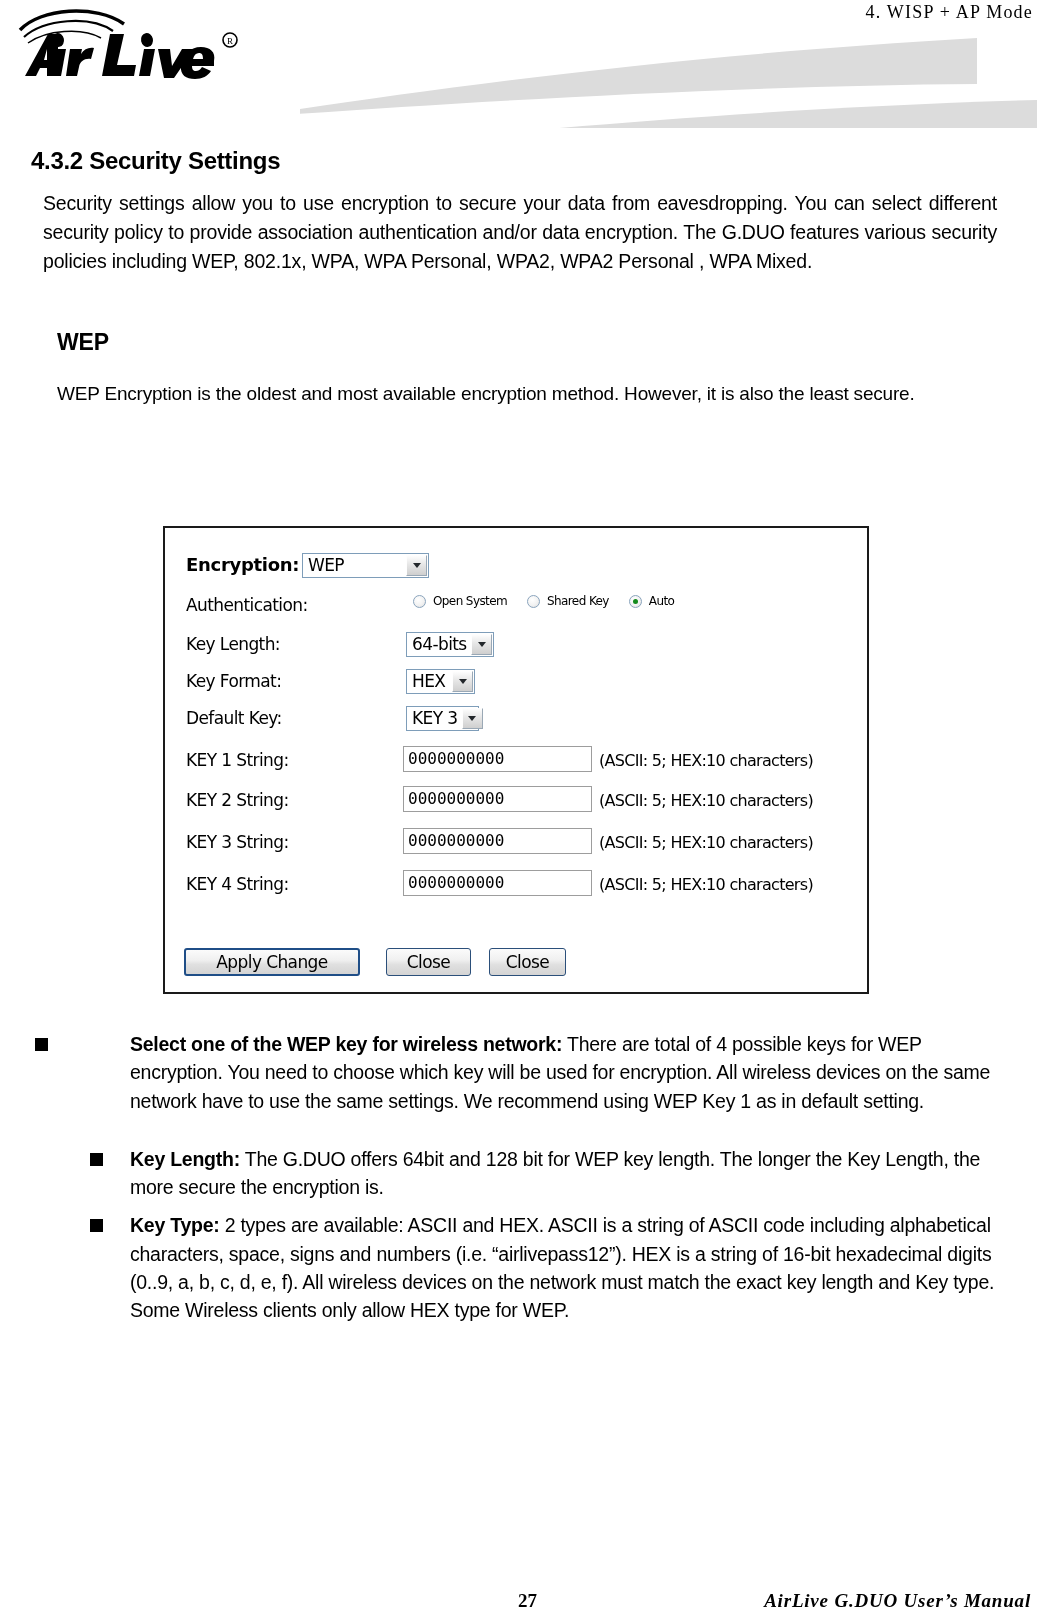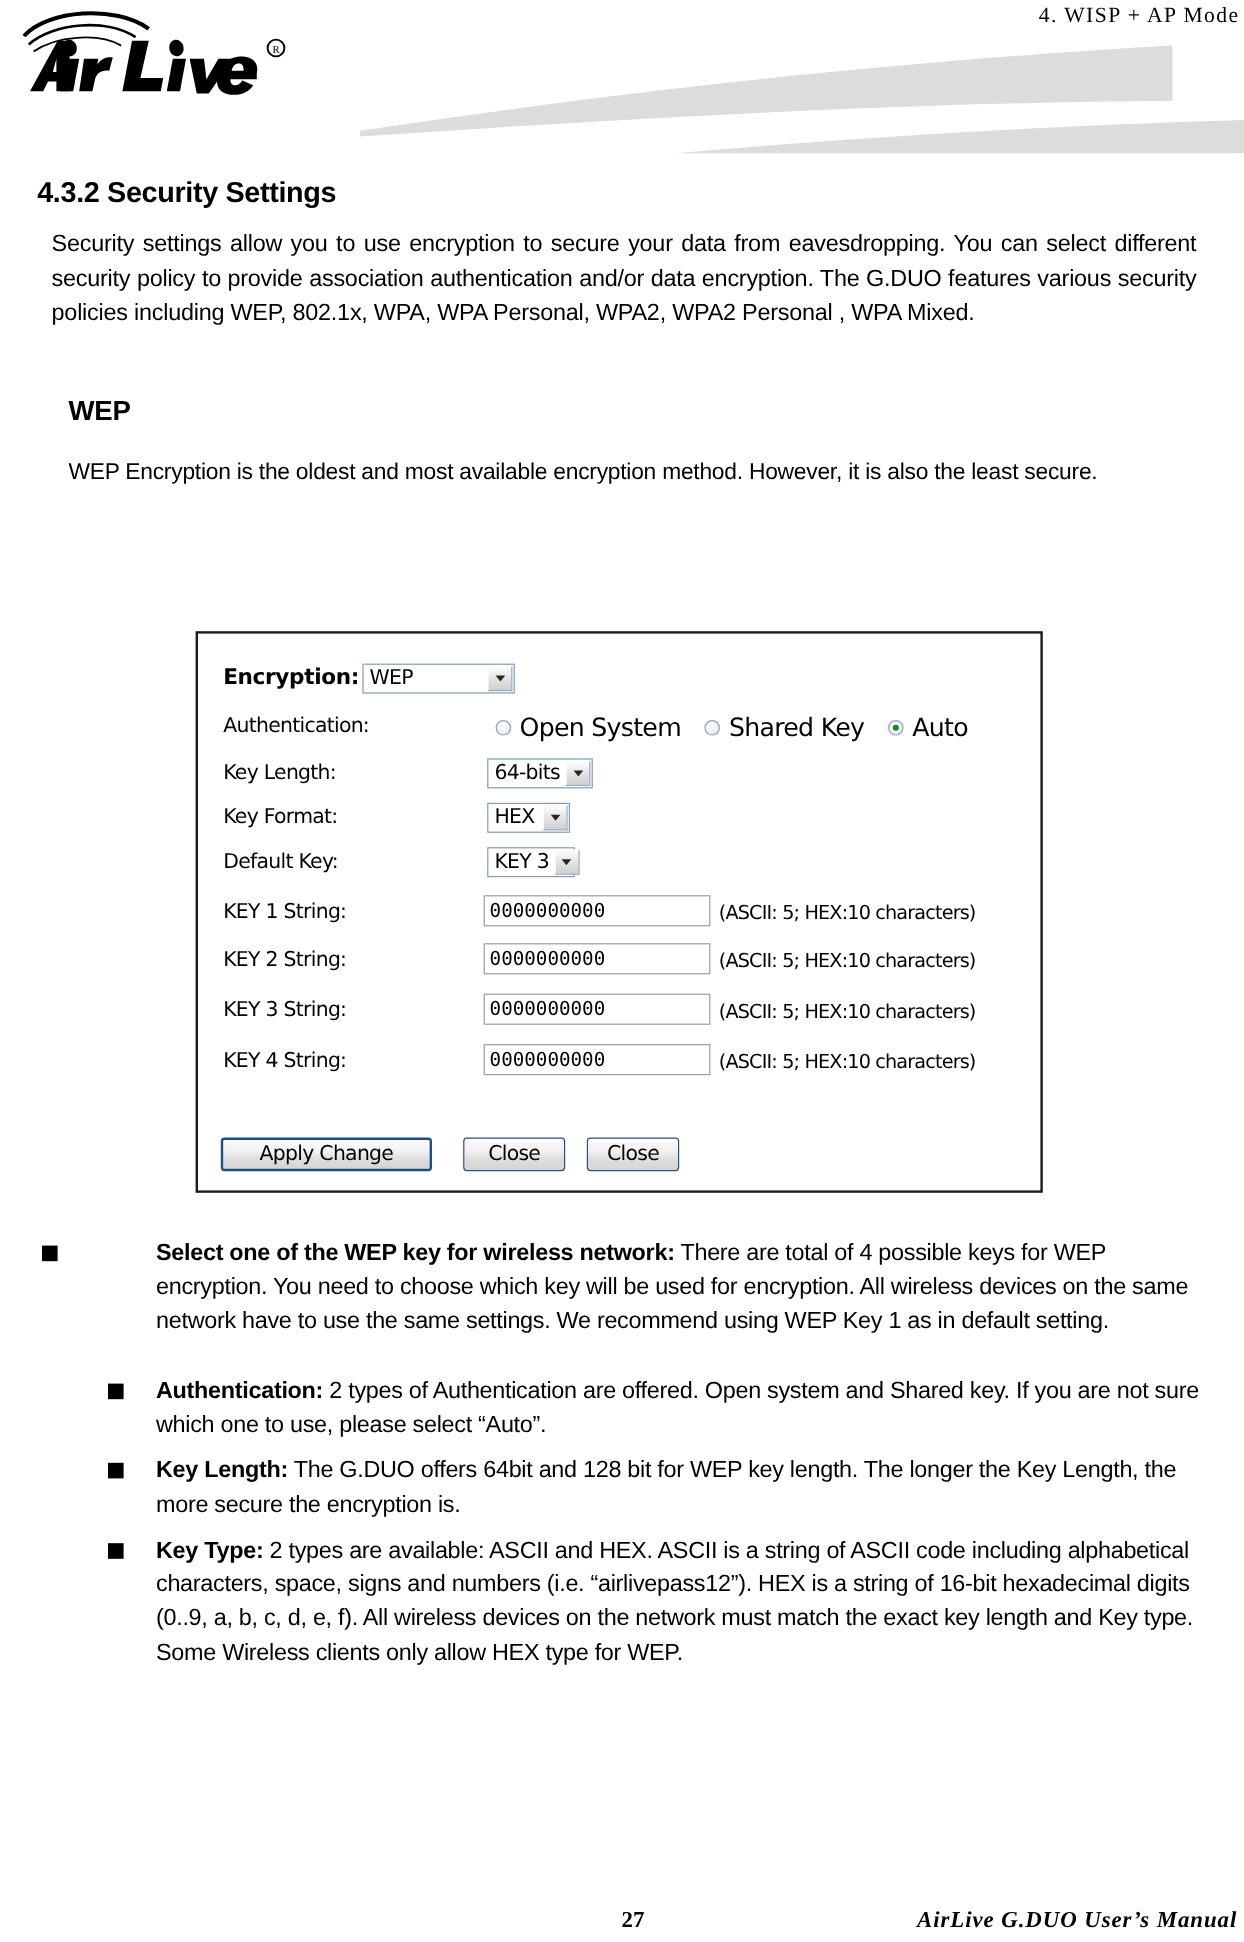--- a/index.html
+++ b/index.html
@@ -176,21 +176,21 @@
     border-right: 4.5px solid transparent;
     border-top: 5.5px solid #23272b;
   }
 
   
   .radio-group {
     position: absolute;
     display: flex;
     align-items: center;
     font-family: "DejaVu Sans", sans-serif;
-    font-size: 21px;
+    font-size: 12px;
     letter-spacing: -0.6px;
     white-space: nowrap;
   }
   .radio-item {
     display: flex;
     align-items: center;
     margin-right: 20px;
   }
   .radio-item:last-child { margin-right: 0; }
   .rdo {
@@ -475,24 +475,20 @@
   </div>
 </div>
 
 <div class="bullets">
 
   <div class="bullet b1" style="margin-bottom:30px;">
     <span class="sq"></span>
     <b>Select one of the WEP key for wireless network:</b><span>  There are total of 4 possible keys for WEP encryption.    You need to choose which key will be used for encryption.    All wireless devices on the same network have to use the same settings.    We recommend using WEP Key 1 as in default setting.</span>
   </div>
 
-  <div class="bullet indent" style="margin-bottom:10px;">
-    <span class="sq"></span>
-    <b>Authentication:</b><span>   2 types of Authentication are offered.    Open system and Shared key.    If you are not sure which one to use, please select “Auto”.</span>
-  </div>
 
   <div class="bullet indent" style="margin-bottom:10px;">
     <span class="sq"></span>
     <b>Key Length:</b><span>   The G.DUO offers 64bit and 128 bit for WEP key length.    The longer the Key Length, the more secure the encryption is.</span>
   </div>
 
   <div class="bullet indent" style="margin-bottom:25px;">
     <span class="sq"></span>
     <b>Key Type:</b><span>   2 types are available: ASCII and HEX.    ASCII is a string of ASCII code including alphabetical characters, space, signs and numbers (i.e. “airlivepass12”).    HEX is a string of 16-bit hexadecimal digits (0..9, a, b, c, d, e, f).  All wireless devices on the network must match the exact key length and Key type.  Some Wireless clients only allow HEX type for WEP.</span>
   </div>

